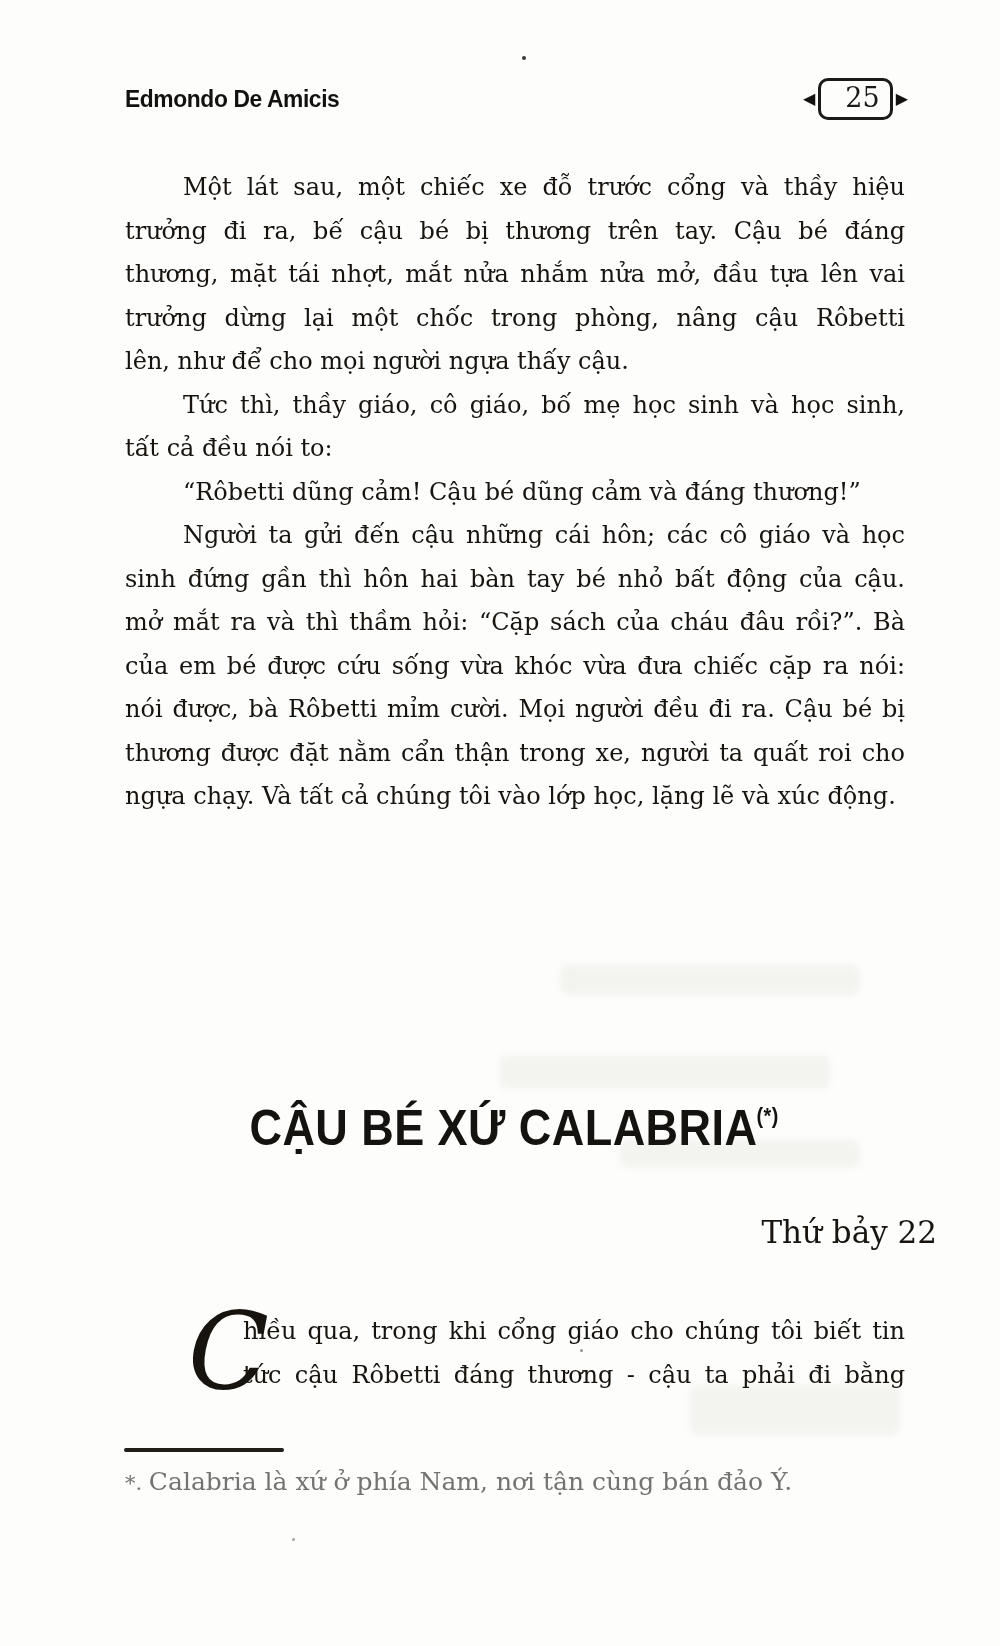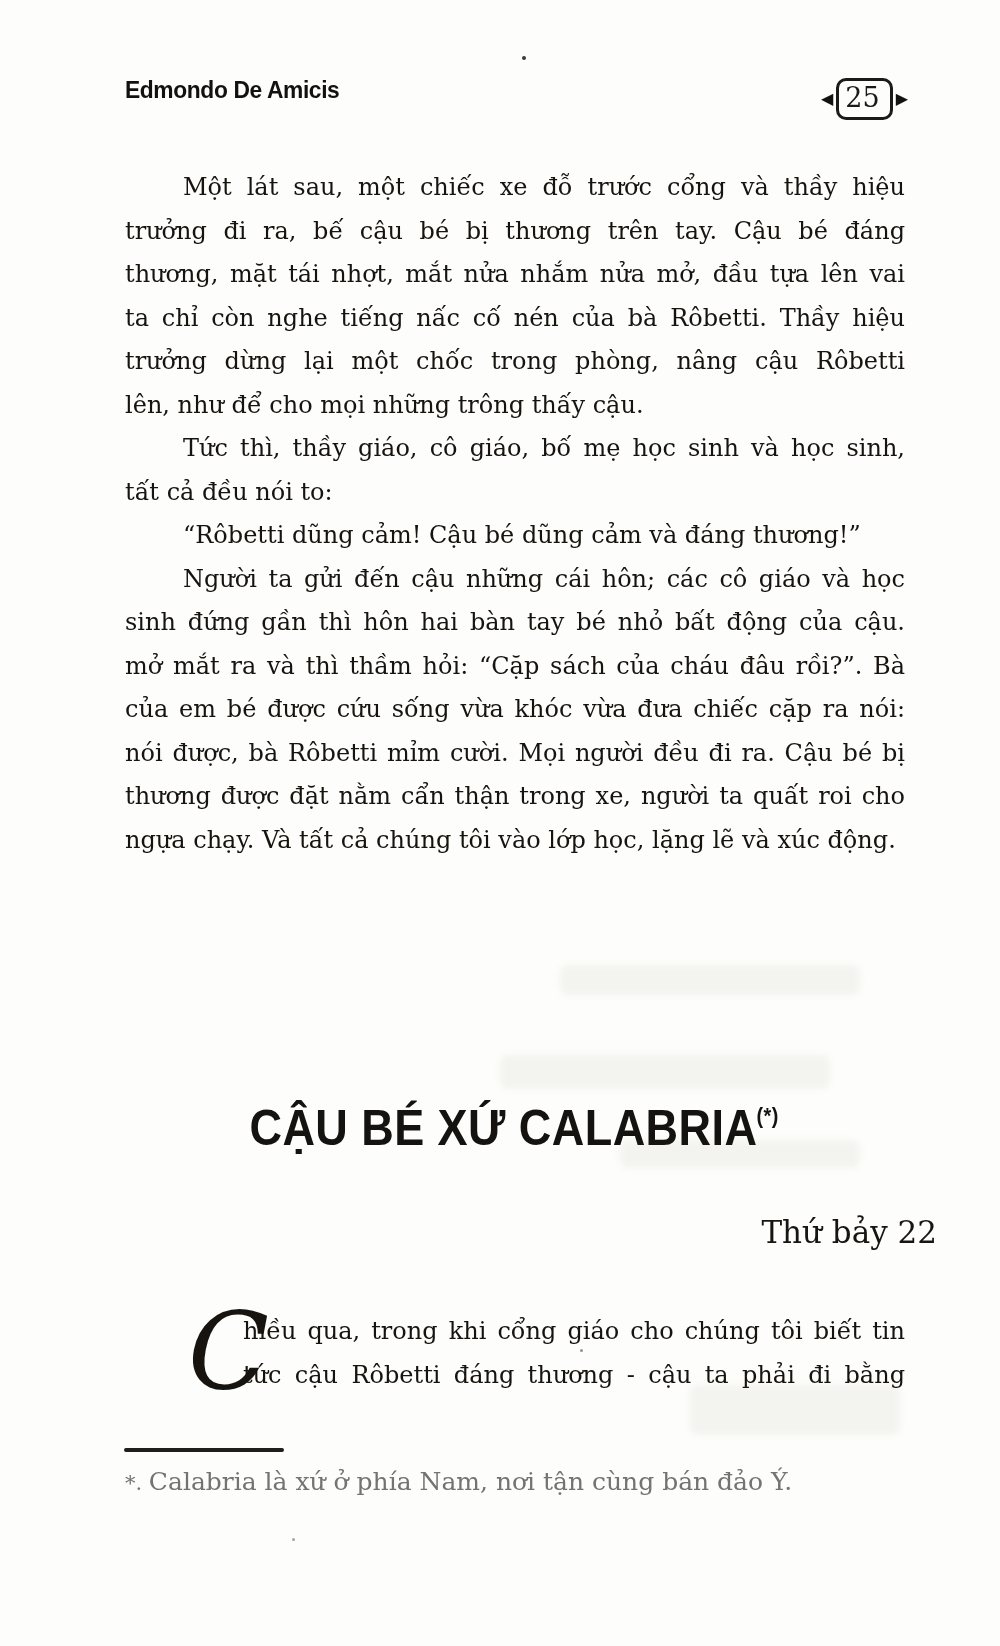--- a/index.html
+++ b/index.html
@@ -9,34 +9,34 @@
     font-family:"DejaVu Serif","Liberation Serif",serif;
     color:#17140f;
     position:relative;
     overflow:hidden;
   }
   .page{position:absolute;inset:0;}
 
   
   .header{
     position:absolute;top:76px;left:125px;right:92px;
-    display:flex;justify-content:space-between;
+    display:flex;justify-content:space-between;align-items:center;
     height:46px;
   }
   .author{
     font-family:"Liberation Sans","DejaVu Sans",sans-serif;
     font-weight:700;font-size:24px;letter-spacing:-0.4px;
     transform:scaleX(0.95);transform-origin:left center;
     color:#121110;
   }
   .pagenav{display:flex;align-items:center;gap:1px;}
   .arrow{font-family:"DejaVu Sans",sans-serif;font-size:16px;line-height:1;color:#131211;}
   .pagebox{
     border:3px solid #1c1a17;border-radius:10px;
-    padding:1px 10px 3px 6px;margin:0 2px;
+    padding:1px 10px 3px 24px;margin:0 2px;
     font-size:27px;line-height:1.2;color:#1c1a17;
     font-family:"DejaVu Serif",serif;
   }
 
   
   .bodytext{
     position:absolute;top:166px;left:125px;width:780px;
     font-size:24px;line-height:43.5px;
   }
   .bline{
@@ -119,23 +119,22 @@
       <span class="pagebox">25</span>
       <span class="arrow">▶</span>
     </div>
   </div>
 
   <div class="bodytext">
 
   <div class="bline first">Một lát sau, một chiếc xe đỗ trước cổng và thầy hiệu</div>
       <div class="bline">trưởng đi ra, bế cậu bé bị thương trên tay. Cậu bé đáng</div>
       <div class="bline">thương, mặt tái nhợt, mắt nửa nhắm nửa mở, đầu tựa lên vai</div>
-      <div class="bline">ta chỉ còn nghe tiếng nấc cố nén của bà Rôbetti. Thầy hiệu</div>
       <div class="bline">trưởng dừng lại một chốc trong phòng, nâng cậu Rôbetti</div>
-      <div class="bline last">lên, như để cho mọi những trông thấy cậu.</div>
+      <div class="bline last">lên, như để cho mọi người ngựa thấy cậu.</div>
       <div class="bline first">Tức thì, thầy giáo, cô giáo, bố mẹ học sinh và học sinh,</div>
       <div class="bline last">tất cả đều nói to:</div>
       <div class="bline first last">“Rôbetti dũng cảm! Cậu bé dũng cảm và đáng thương!”</div>
       <div class="bline first">Người ta gửi đến cậu những cái hôn; các cô giáo và học</div>
       <div class="bline">sinh đứng gần thì hôn hai bàn tay bé nhỏ bất động của cậu. Cậu</div>
       <div class="bline">mở mắt ra và thì thầm hỏi: “Cặp sách của cháu đâu rồi?”. Bà mẹ</div>
       <div class="bline">của em bé được cứu sống vừa khóc vừa đưa chiếc cặp ra nói:</div>
       <div class="bline">nói được, bà Rôbetti mỉm cười. Mọi người đều đi ra. Cậu bé bị</div>
       <div class="bline">thương được đặt nằm cẩn thận trong xe, người ta quất roi cho</div>
       <div class="bline last">ngựa chạy. Và tất cả chúng tôi vào lớp học, lặng lẽ và xúc động.</div>

